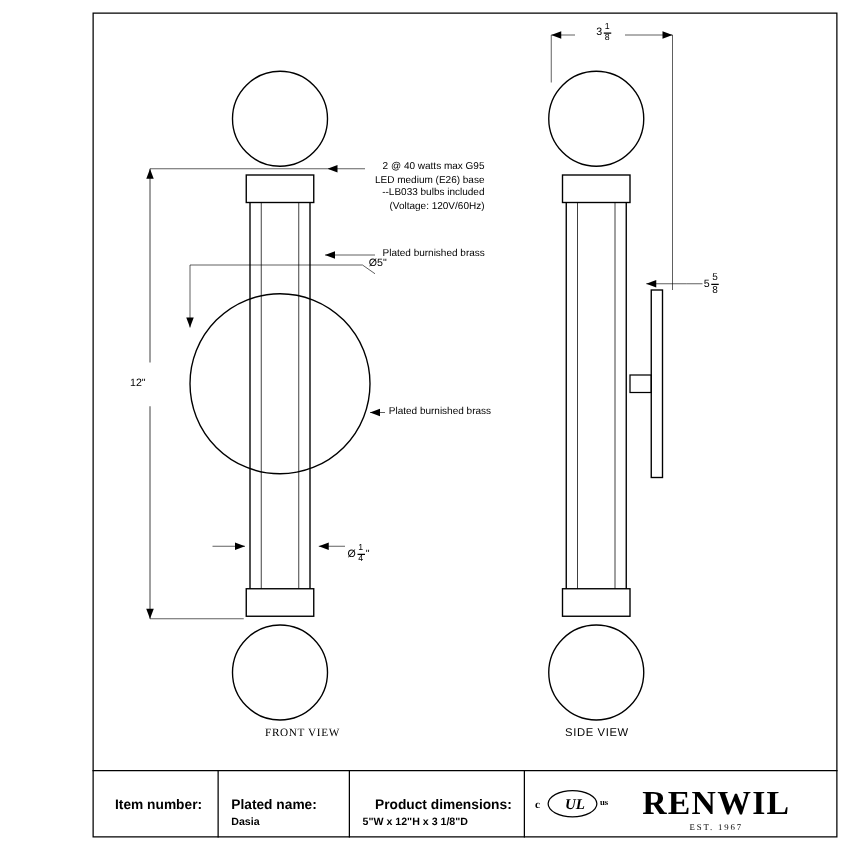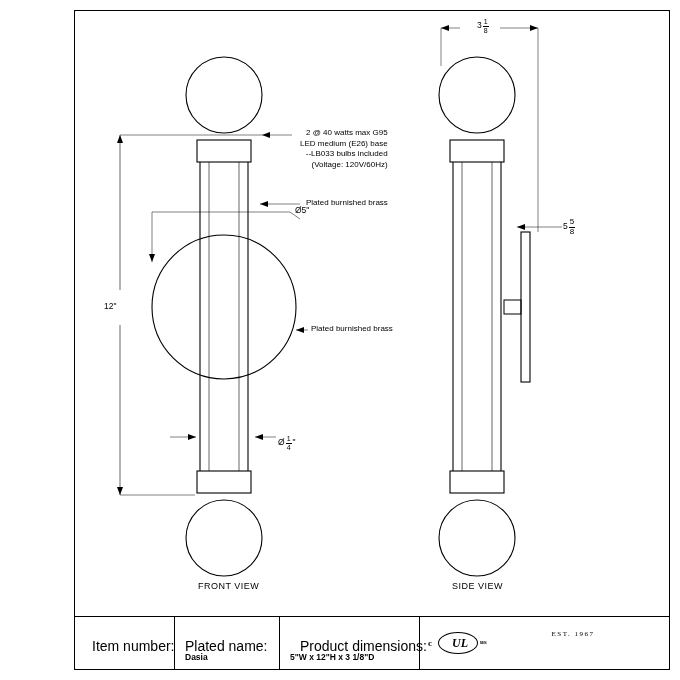--- a/index.html
+++ b/index.html
@@ -36,23 +36,24 @@
   }
   .tb-div {
     position: absolute;
     top: 616px;
     width: 1px;
     height: 54px;
     background: #000;
   }
   .tb-label {
     position: absolute;
-    font-size: 14px;
+    font-size: 11px;
     color: #000;
     white-space: nowrap;
+    font-weight: bold;
   }
   .tb-value {
     position: absolute;
     font-size: 8.5px;
     font-weight: bold;
     color: #000;
     white-space: nowrap;
   }
   .view-label {
     position: absolute;
@@ -264,36 +265,37 @@
   </div>
 
   <div class="dim-text" style="left:477px; top:18px;">
     <span>3</span><span class="frac"><span class="num">1</span><span class="den">8</span></span>
   </div>
 
   <div class="dim-text" style="left:563px; top:218px;">
     <span>5</span><span class="frac" style="font-size:8px; line-height:8.5px;"><span class="num">5</span><span class="den">8</span></span>
   </div>
 
-  <div class="view-label" style="left:198px; top:581px;">FRONT VIEW</div>
+  <div class="view-label" style="left:212px; top:581px;font-family:Liberation Serif, serif;">FRONT VIEW</div>
   <div class="view-label" style="left:452px; top:581px;">SIDE VIEW</div>
 
   <div class="tb-label" style="left:92px; top:638px;">Item number:</div>
   <div class="tb-value" style="left:92px; top:652px;margin-top:42px;">WS136</div>
 
   <div class="tb-label" style="left:185px; top:638px;">Plated name:</div>
   <div class="tb-value" style="left:185px; top:652px;">Dasia</div>
 
   <div class="tb-label" style="left:300px; top:638px;">Product dimensions:</div>
   <div class="tb-value" style="left:290px; top:652px;">5"W x 12"H x 3 1/8"D</div>
 
   <div class="ul-mark">
     <div class="ul-c">c</div>
     <div class="ul-oval"></div>
     <div class="ul-text" style="left:12px;">UL</div>
     <div class="ul-us">us</div>
   </div>
 
   <div class="brand">
+    <div class="brand-name">RENWIL</div>
     <div class="brand-sub">EST. 1967</div>
   </div>
 
 </div>
 
 </body></html>

